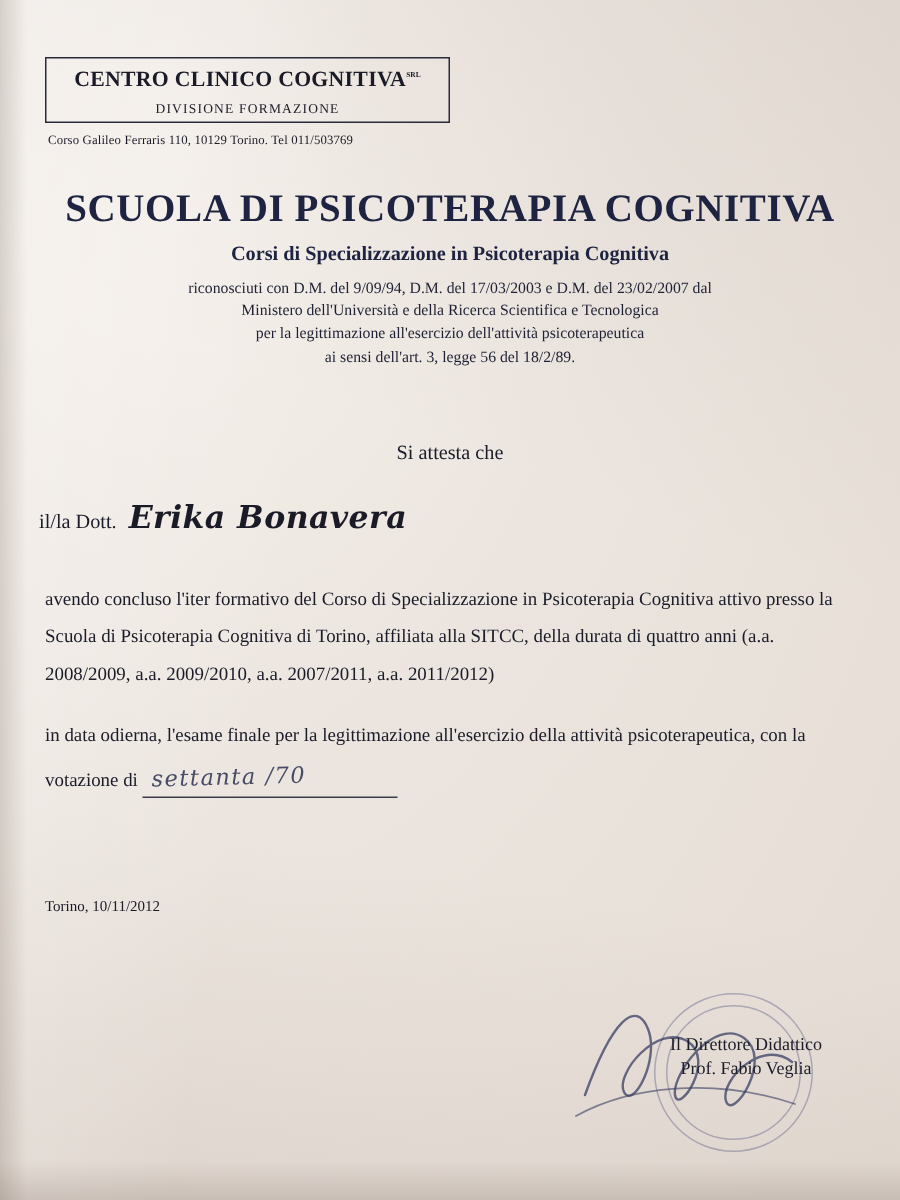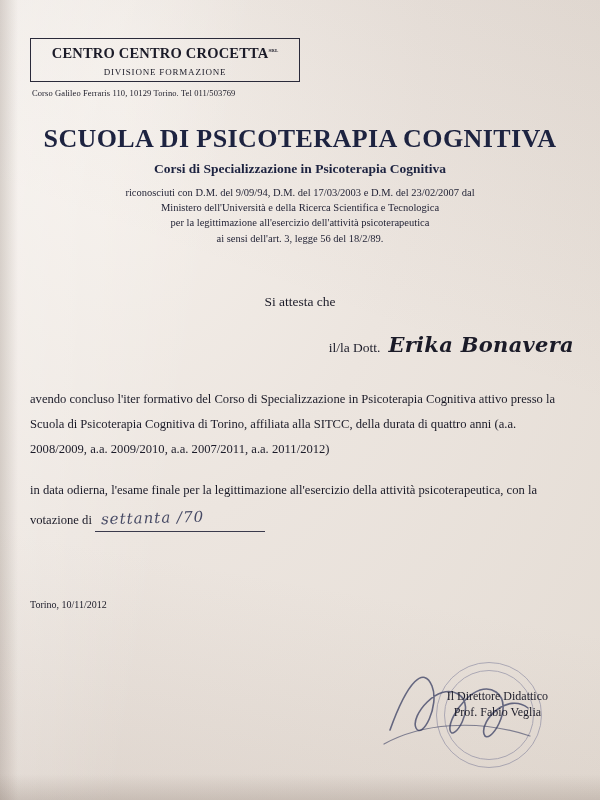--- a/index.html
+++ b/index.html
@@ -99,21 +99,21 @@
   }
 
   
   .attests {
     margin-top: 48px;
     text-align: center;
     font-size: 13.5px;
   }
   .name-row {
     margin-top: 22px;
-    text-align: right;
+    text-align: left;
     white-space: nowrap;
   }
   .name-prefix {
     font-size: 13.5px;
   }
   .name-value {
     font-size: 21px;
     font-weight: 700;
     font-style: italic;
     font-family: "DejaVu Serif", serif;
@@ -229,21 +229,21 @@
 
 <div class="page">
   <div class="paper-shade"></div>
   <div class="edge-dark"></div>
   <div class="edge-bottom"></div>
 
   <div class="content">
 
     <div class="letterhead">
       <div class="lh-title">
-        <span>CENTRO CENTRO CROCETTA</span><span class="sup">srl</span>
+        <span>CENTRO CLINICO COGNITIVA</span><span class="sup">srl</span>
       </div>
       <div class="lh-sub">DIVISIONE FORMAZIONE</div>
     </div>
     <div class="lh-address">Corso Galileo Ferraris 110, 10129 Torino.  Tel 011/503769</div>
 
     <div class="school-title">SCUOLA DI PSICOTERAPIA COGNITIVA</div>
     <div class="course-title">Corsi di Specializzazione in Psicoterapia Cognitiva</div>
 
     <div class="recognition">
       <div>riconosciuti con D.M. del 9/09/94, D.M. del 17/03/2003 e D.M. del 23/02/2007 dal</div>

